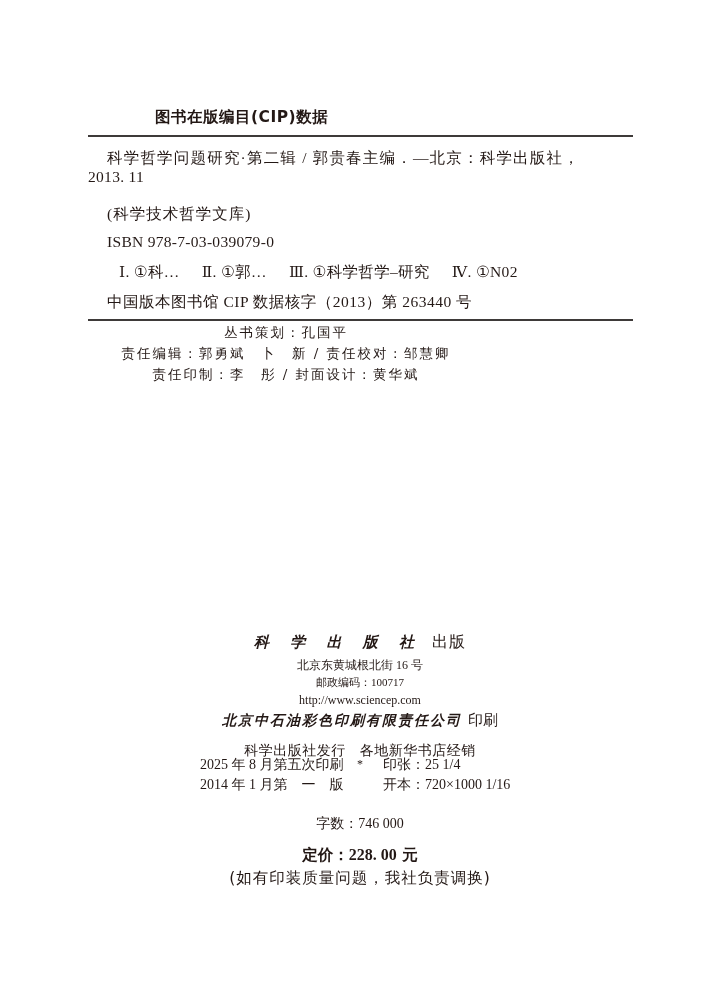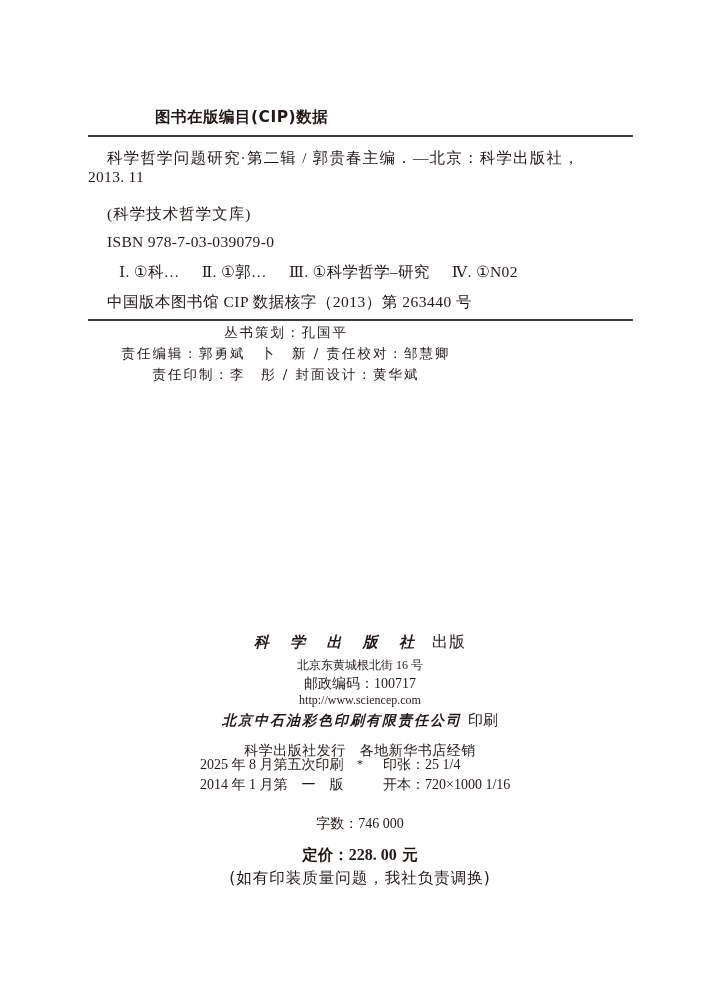--- a/index.html
+++ b/index.html
@@ -54,21 +54,21 @@
     }
     .pub-name {
       top: 632px; font-size: 16px;
     }
     .pub-name .calli {
       font-family: "DejaVu Serif", serif; font-weight: bold;
       font-style: italic; letter-spacing: 8px; font-size: 15px;
     }
     .pub-name .suffix { margin-left: 10px; letter-spacing: 1px; }
     .addr { top: 657px; font-size: 12px; }
-    .zip  { top: 675px; font-size: 14px; }
+    .zip  { top: 675px; font-size: 11px; }
     .url  { top: 693px; font-size: 12px; }
     .printer { top: 711px; font-size: 15px; }
     .printer .calli {
       font-family: "DejaVu Serif", serif; font-weight: bold; font-style: italic;
       letter-spacing: 2px; font-size: 14px;
     }
     .printer .suffix { margin-left: 6px; }
 
     .dist { top: 742px; font-size: 14px; letter-spacing: 0.5px; text-align: center; }
     .dist .gap { display: inline-block; width: 14px; }

